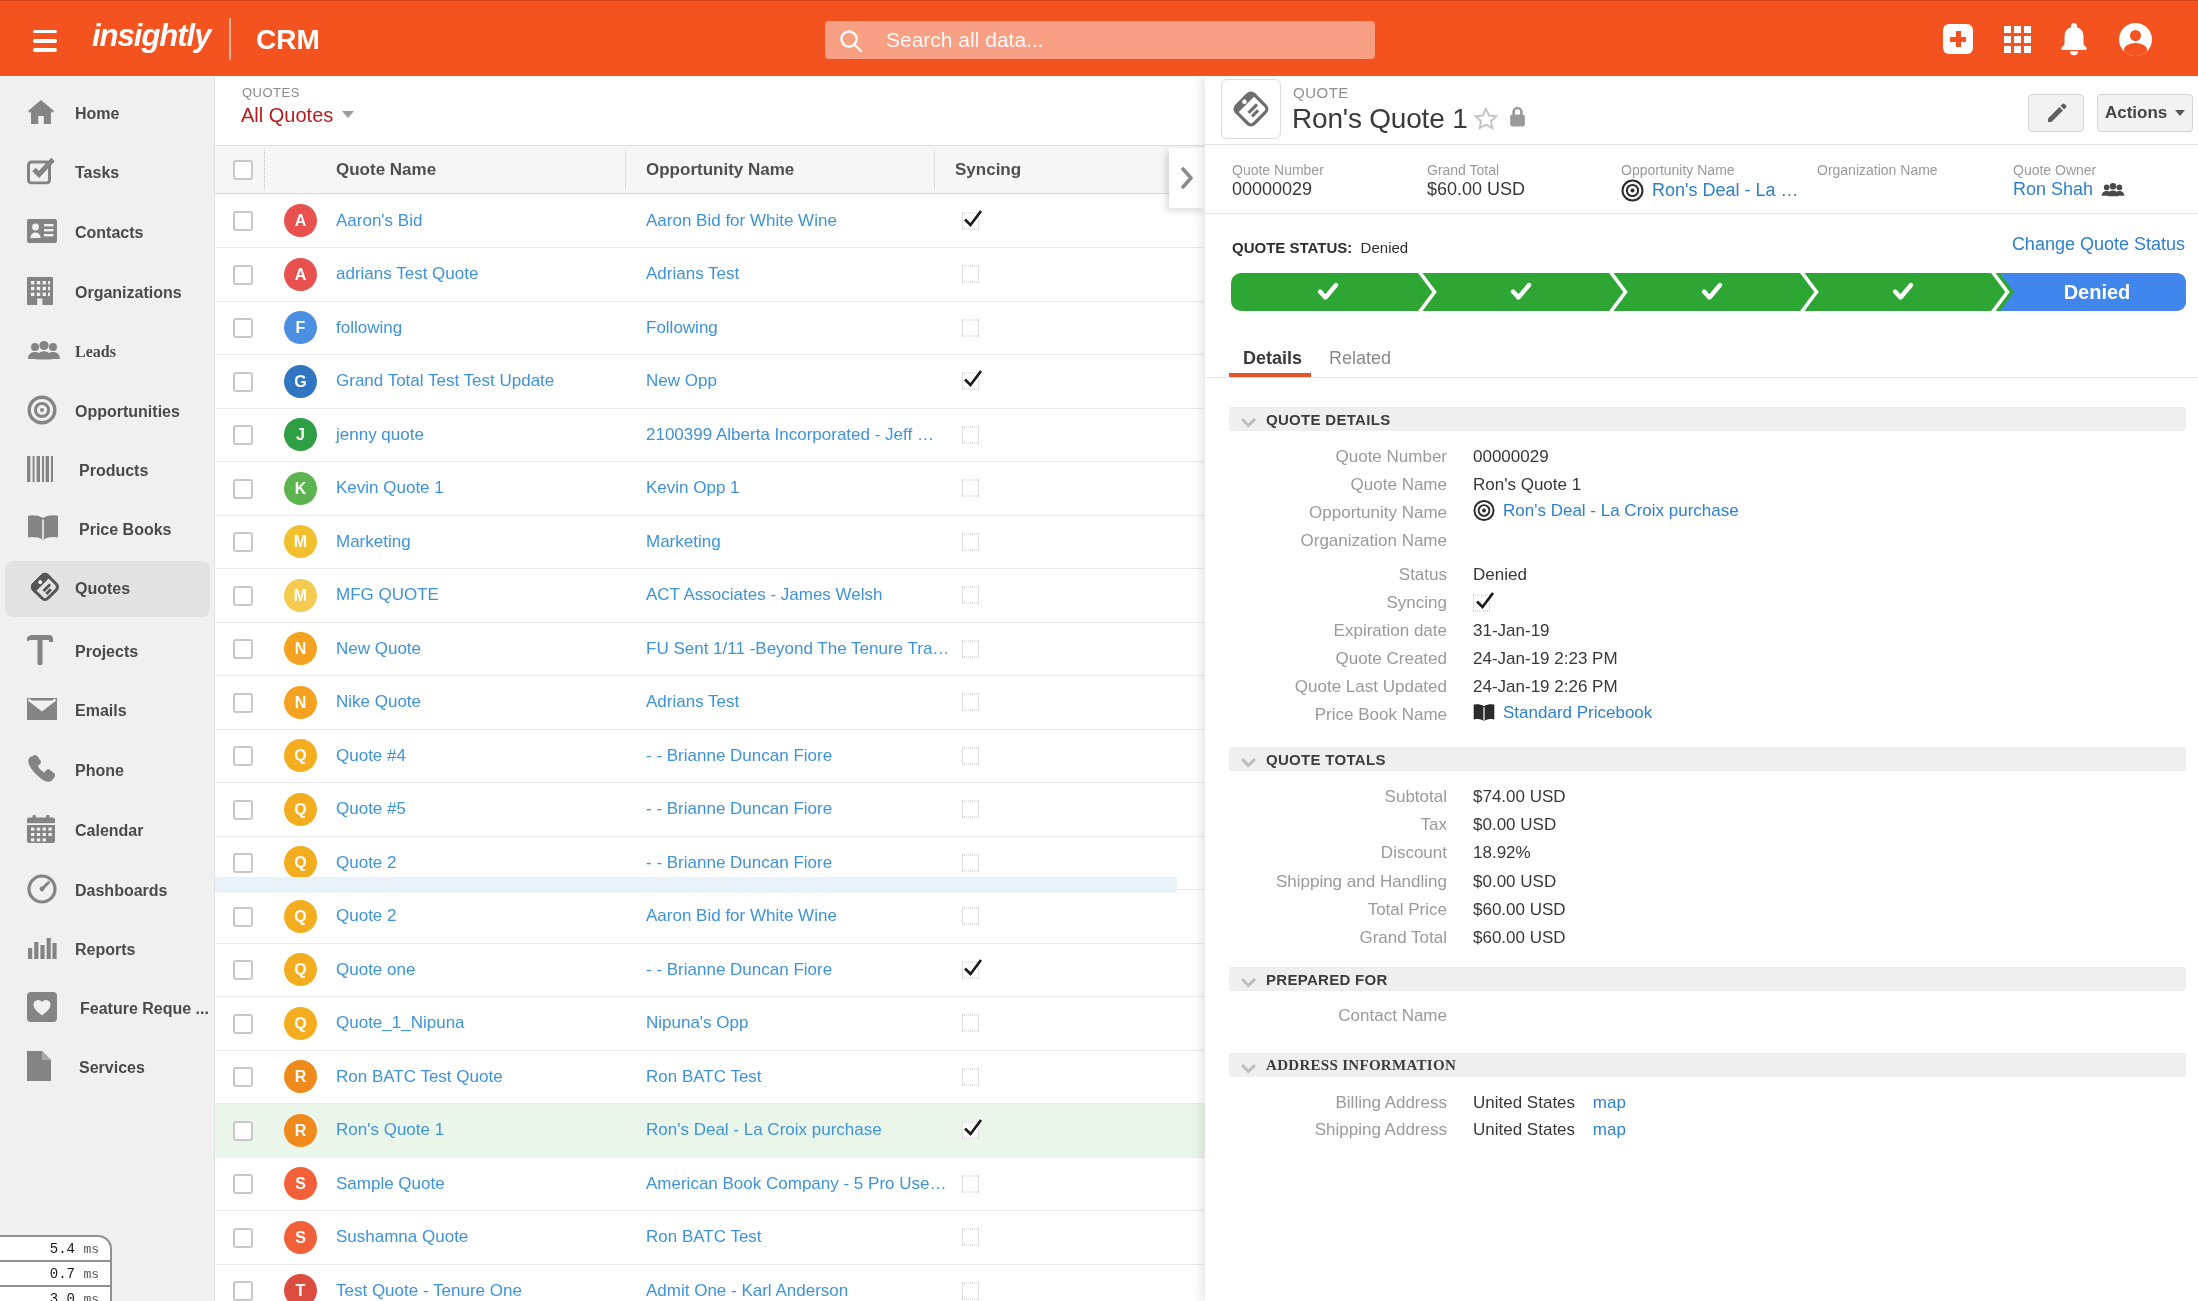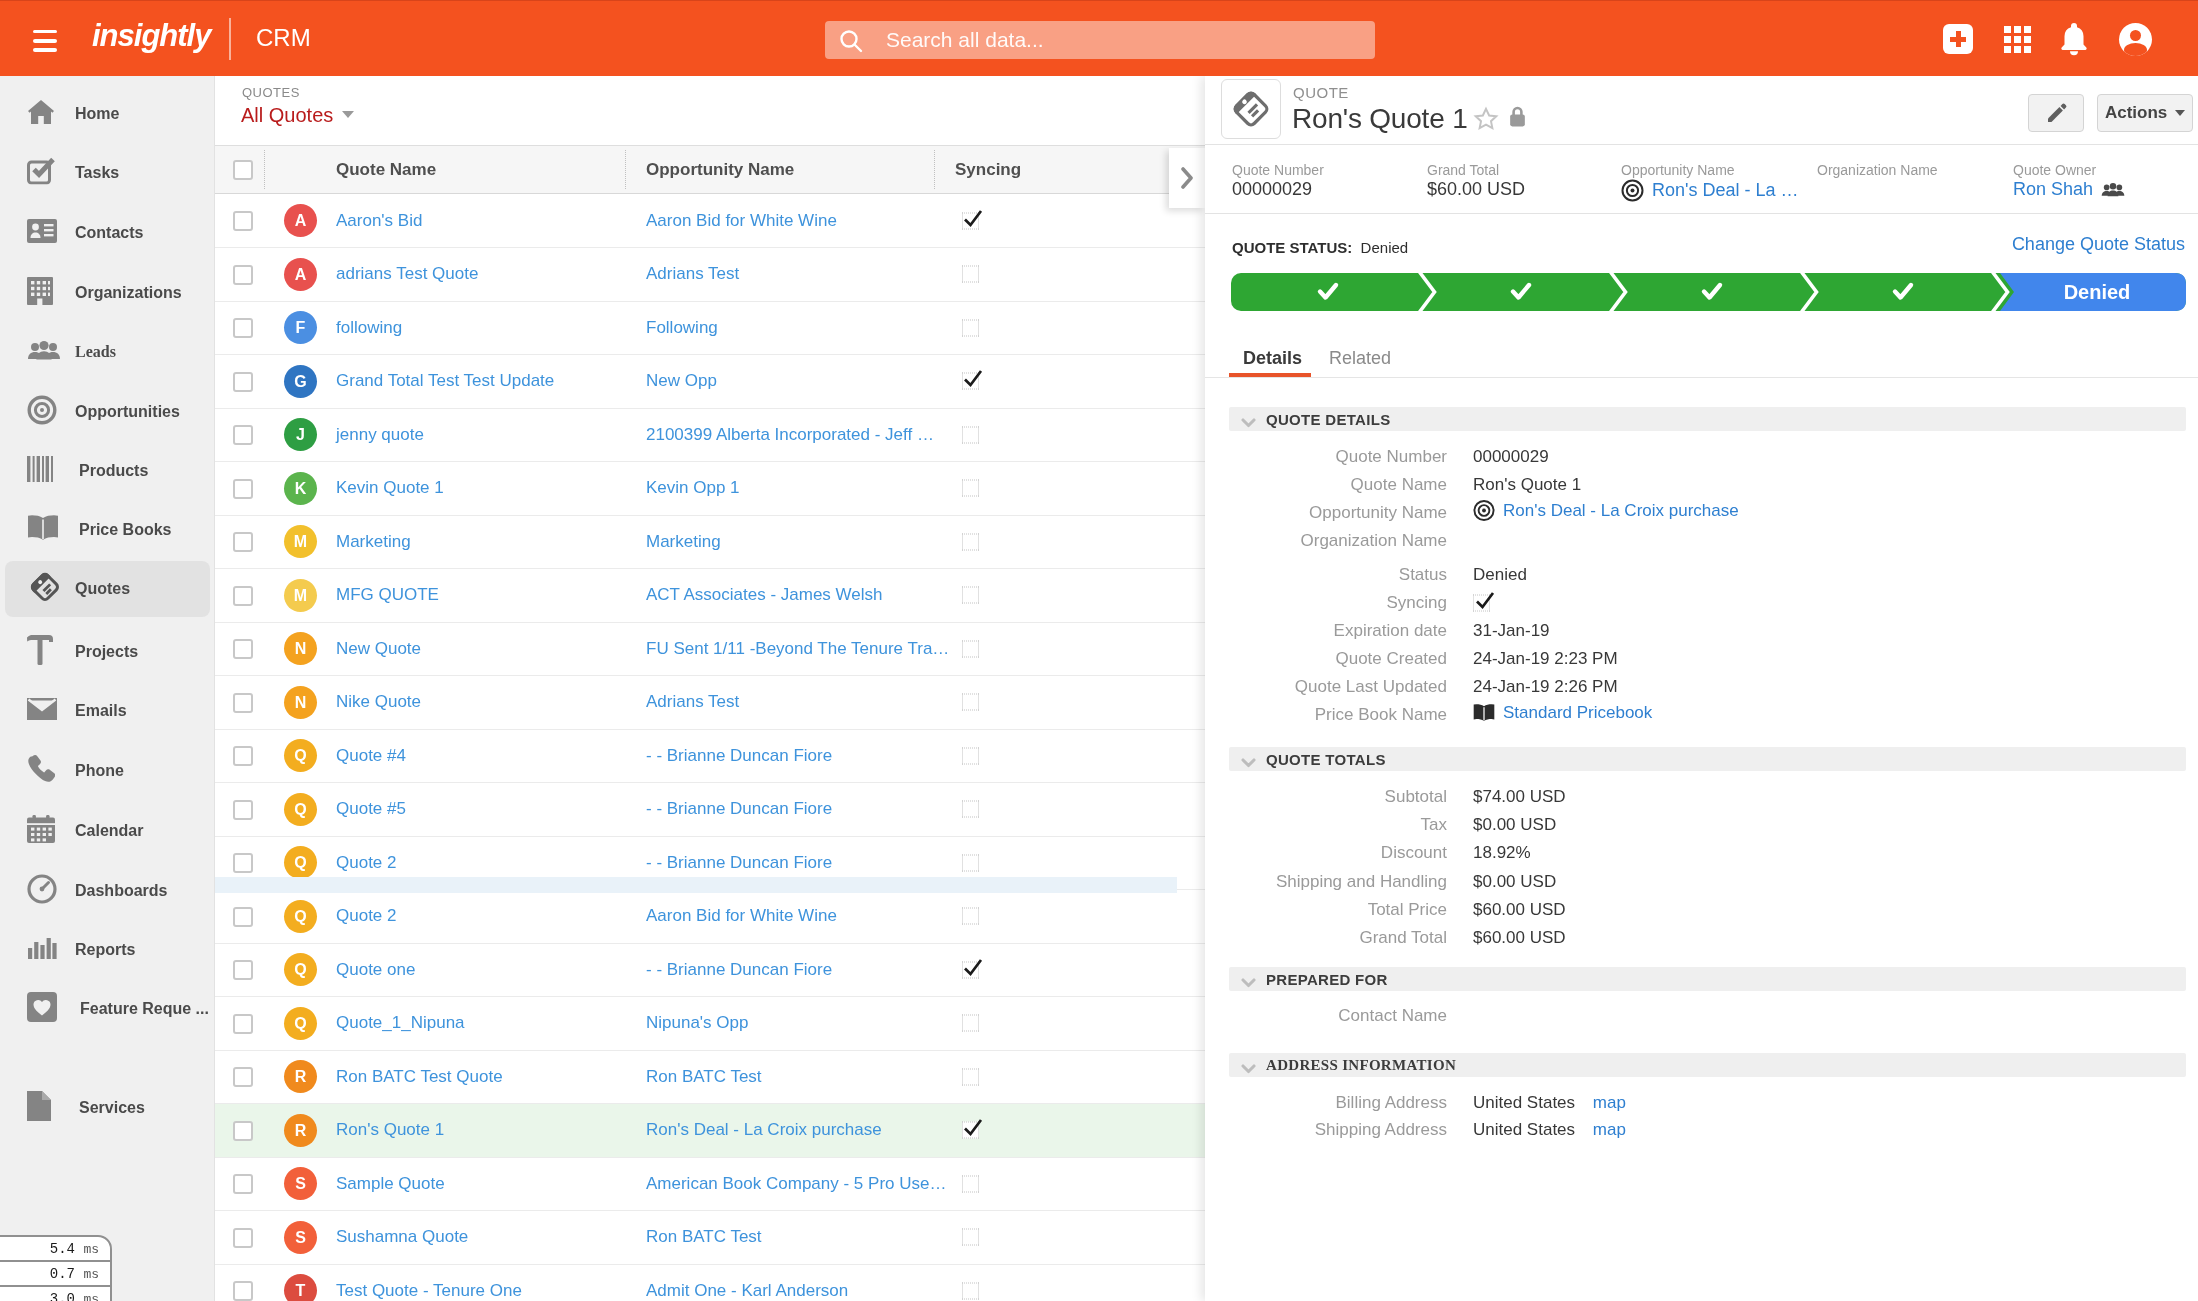--- a/index.html
+++ b/index.html
@@ -4,21 +4,21 @@
 <style>
 * { margin:0; padding:0; box-sizing:border-box; }
 html,body { width:2198px; height:1301px; overflow:hidden; }
 body { font-family:"Liberation Sans", sans-serif; background:#fff; position:relative; }
 .abs { position:absolute; }
 
 
 #topbar { position:absolute; left:0; top:0; width:2198px; height:76px; background:#F4521F; border-top:1px solid #d8441a; z-index:10; }
 #hamb span { display:block; width:24px; height:3.4px; background:#fff; border-radius:2px; margin-bottom:5.8px; }
 #logo { font-style:italic; font-weight:bold; color:#fff; letter-spacing:-1px;text-align:center; }
-#crm { color:#fff; font-size:24px; font-weight:400; letter-spacing:0px; }
+#crm { color:#fff; font-size:28px; font-weight:700; letter-spacing:0px; }
 #searchbox { position:absolute; left:825px; top:20px; width:550px; height:38px; background:rgba(255,255,255,0.45); border-radius:4px; }
 #searchbox .ph { position:absolute; left:61px; top:0; line-height:38px; font-size:21px; color:rgba(255,255,255,0.95); }
 
 
 #sidebar { position:absolute; left:0; top:76px; width:215px; height:1225px; background:#f0f0f0; border-right:1px solid #e2e2e2; }
 .sitem { position:absolute; left:0; width:230px; height:56px; }
 .sitem .ic { position:absolute; left:27px; top:50%; transform:translateY(-50%); }
 .sitem .lb { position:absolute; left:75px; top:50%; transform:translateY(-50%); font-size:16px; font-weight:bold; color:#4a4a4a; white-space:nowrap; }
 .sitem.sel { background:#e2e2e2; border-radius:8px; left:5px; width:205px; }
 .sitem.sel .ic { left:22px; }
@@ -272,21 +272,21 @@
         </svg></span>
       <span class="lb">Reports</span>
     </div>
   <div class="sitem" style="top:905px;">
       <span class="ic"><svg width="30" height="30" viewBox="0 0 30 30">
           <rect x="0" y="0" width="30" height="30" rx="4" fill="#848484"></rect>
           <path d="M15 23.5 C11 20.5 6.5 17 6.5 12.6 a4.6 4.6 0 0 1 8.5-2.5 a4.6 4.6 0 0 1 8.5 2.5 C23.5 17 19 20.5 15 23.5 z" fill="#f0f0f0"></path>
         </svg></span>
       <span class="lb" style="left:80px; white-space:nowrap;">Feature Reque ...</span>
     </div>
-  <div class="sitem" style="top:1004px;">
+  <div class="sitem" style="top:964px;">
       <span class="ic"><svg width="24" height="30" viewBox="0 0 24 30" fill="#848484">
           <path d="M0 0 h15 l9 9 v21 H0 z"></path>
           <path d="M15 0 l9 9 h-9 z" fill="#a9a9a9"></path>
         </svg></span>
       <span class="lb" style="left:79px;">Services</span>
     </div>
 </div>
 <div id="listpanel">
   <div id="lp-quotes">QUOTES</div>
   <div id="lp-all">All Quotes <span class="car"></span></div>

